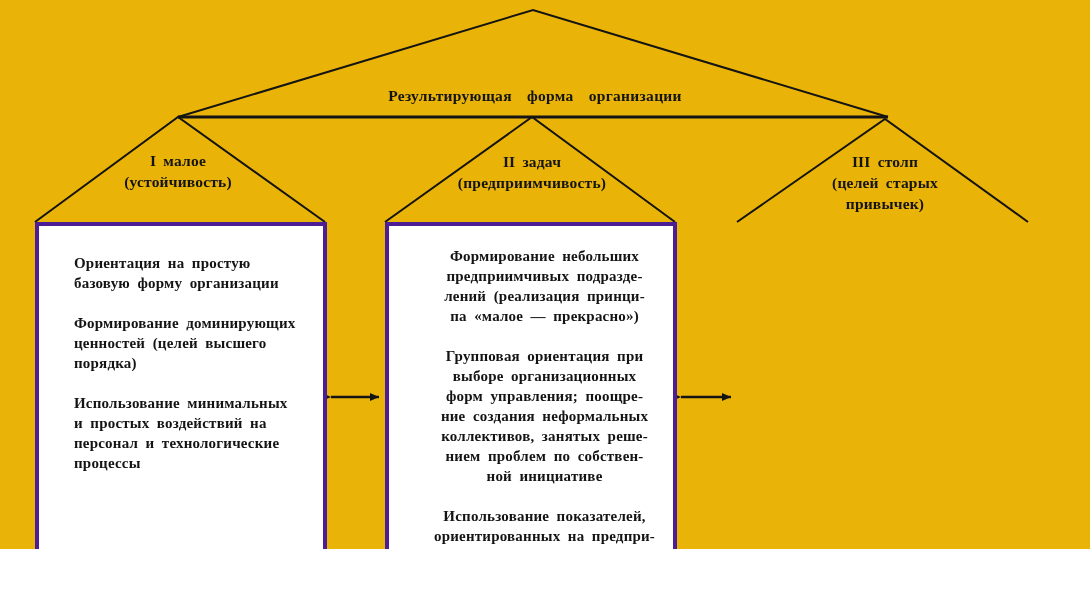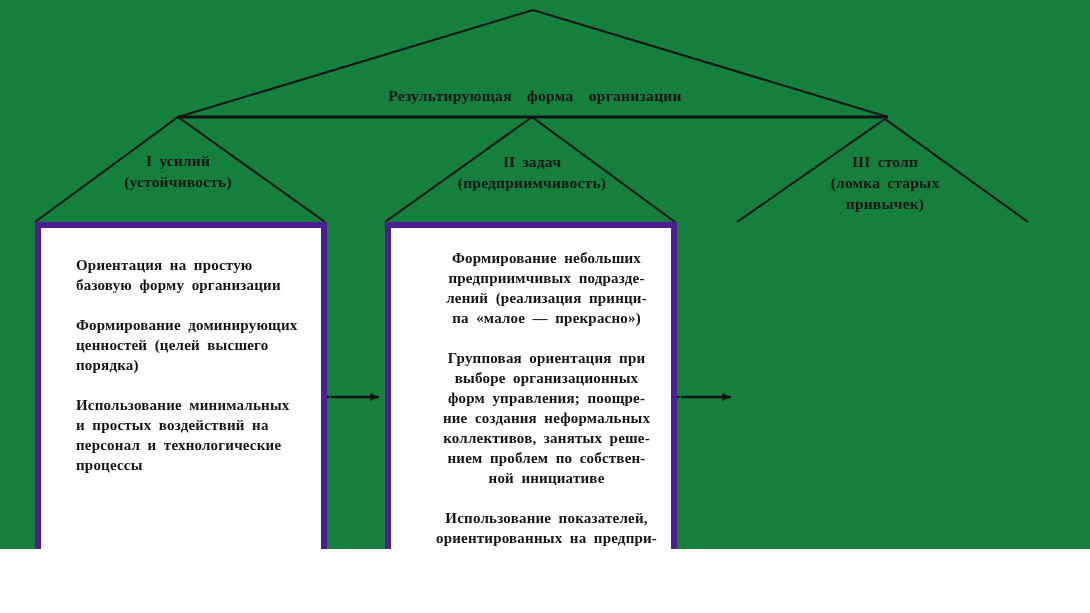--- a/index.html
+++ b/index.html
@@ -4,21 +4,21 @@
 <style>
   html, body {
     margin: 0;
     padding: 0;
     background: #ffffff;
   }
   .stage {
     position: relative;
     width: 1090px;
     height: 549px;
-    background: #15803d;
+    background: #eab308;
     font-family: "Liberation Serif", "DejaVu Serif", serif;
     font-weight: 700;
     color: #141414;
     overflow: hidden;
   }
   svg.lines {
     position: absolute;
     left: 0;
     top: 0;
   }
@@ -42,21 +42,21 @@
     letter-spacing: 0.2px;
     word-spacing: 3px;
     white-space: pre;
   }
   #title-1 { left: 78px;  top: 150px; }
   #title-2 { left: 432px; top: 151px; }
   #title-3 { left: 785px; top: 151px; }
   .pbox {
     position: absolute;
     box-sizing: border-box;
-    border: 6px solid #4c1d95;
+    border: 4px solid #4c1d95;
     background: #ffffff;
   }
   #box-1 { left: 35px;  top: 222px; width: 292px; height: 373px; }
   #box-2 { left: 385px; top: 222px; width: 292px; height: 377px; }
   #box-3 { left: 737px; top: 222px; width: 293px; height: 373px; }
   .pbody {
     position: absolute;
     font-size: 15px;
     line-height: 20px;
     letter-spacing: 0.2px;
@@ -85,26 +85,26 @@
     <polyline points="35,222 178,117 325,222" fill="none" stroke="#141414" stroke-width="2"></polyline>
     <polyline points="385,222 532,117 675,222" fill="none" stroke="#141414" stroke-width="2"></polyline>
     <polyline points="737,222 885,119 1028,222" fill="none" stroke="#141414" stroke-width="2"></polyline>
 
     <line x1="331" y1="397" x2="379" y2="397" stroke="#141414" stroke-width="2.5" marker-start="url(#ah)" marker-end="url(#ah)"></line>
     <line x1="681" y1="397" x2="731" y2="397" stroke="#141414" stroke-width="2.5" marker-start="url(#ah)" marker-end="url(#ah)"></line>
   </svg>
 
   <div class="roof-label">Результирующая форма организации</div>
 
-  <div id="title-1" class="ptitle">I усилий
+  <div id="title-1" class="ptitle">I малое
 (устойчивость)</div>
   <div id="title-2" class="ptitle">II задач
 (предприимчивость)</div>
   <div id="title-3" class="ptitle">III столп
-(ломка старых
+(целей старых
 привычек)</div>
 
   <div id="box-1" class="pbox">
     <div id="body-1" class="pbody">Ориентация на простую
 базовую форму организации
 
 Формирование доминирующих
 ценностей (целей высшего
 порядка)
 

